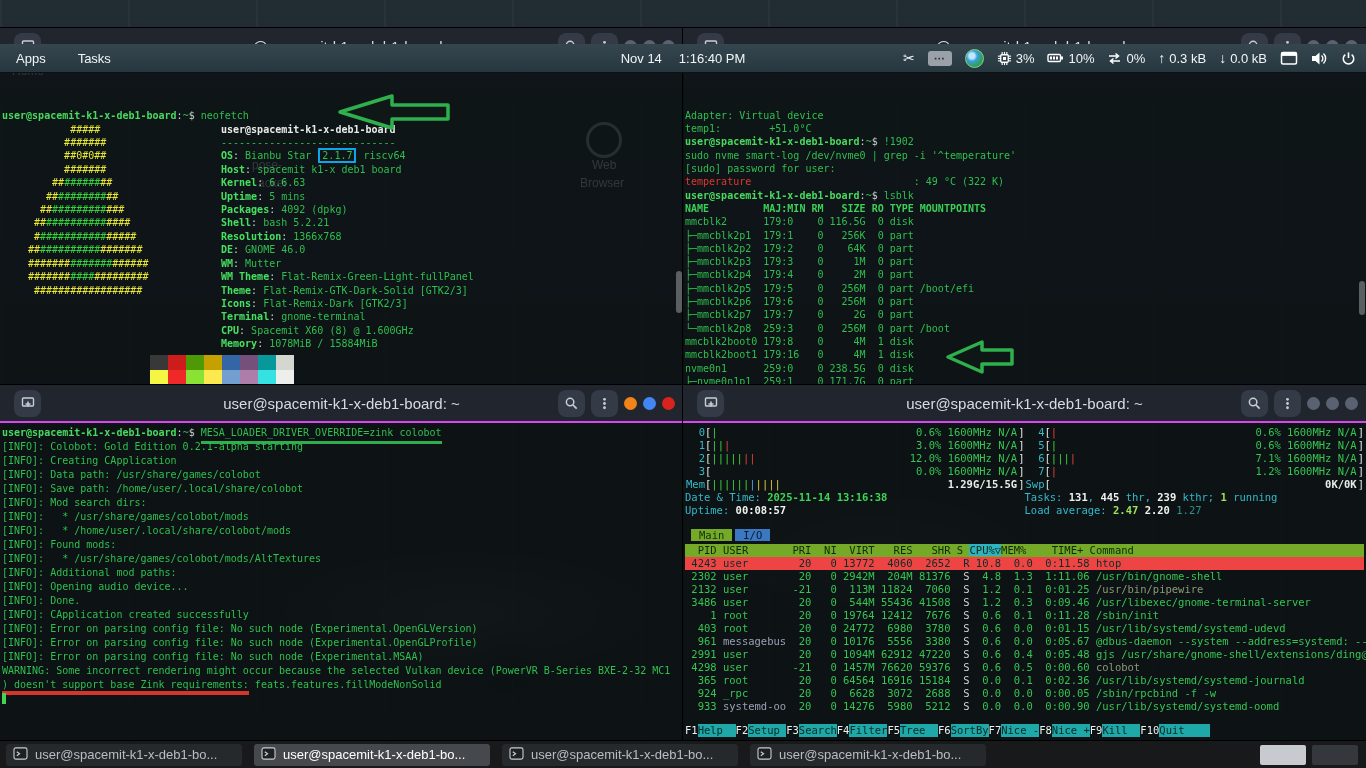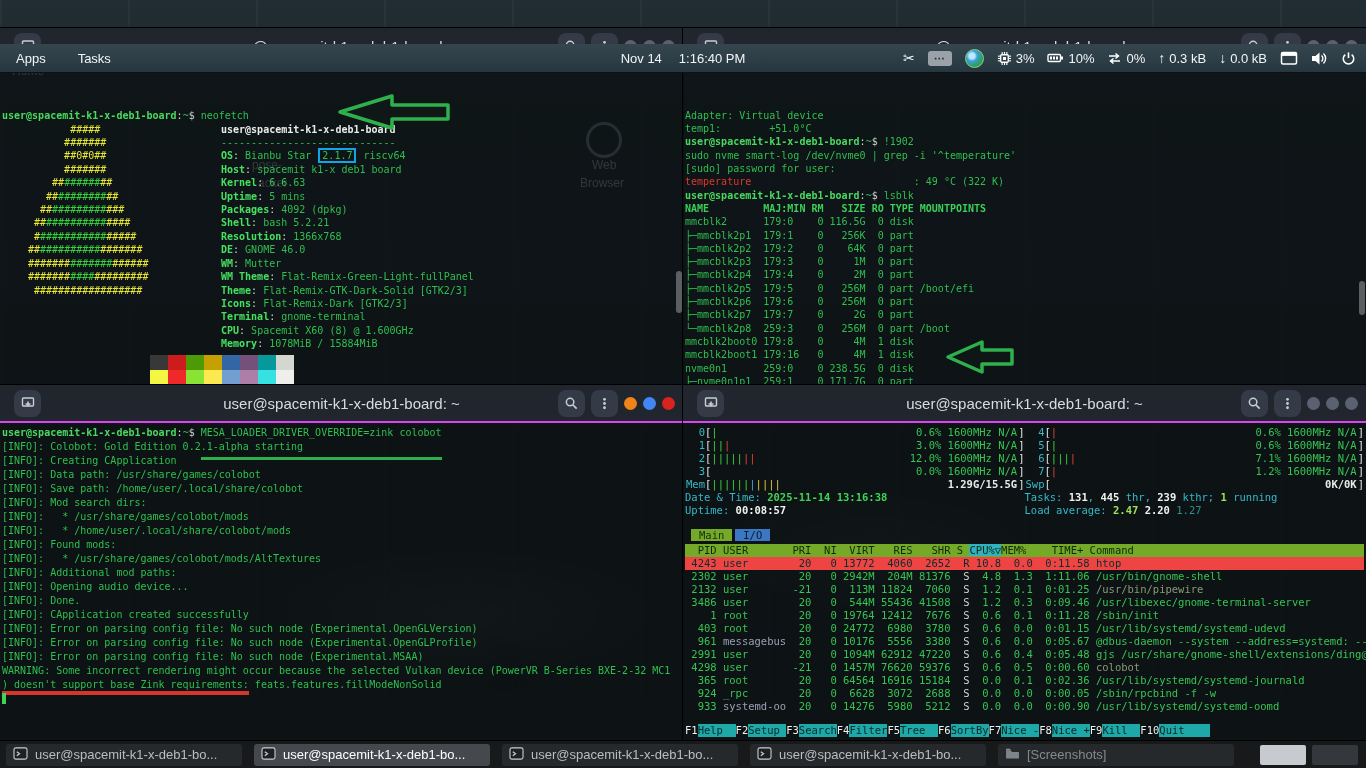--- a/index.html
+++ b/index.html
@@ -51,21 +51,21 @@
   .s-g{color:#2fbf4f}
   .s-c{color:#2fbf4f}
   .s-r{color:#e0382e}
   .s-w{color:#e8ebe7;font-weight:bold}
   .s-gbh{color:#3bd058;font-weight:bold}
   .s-lbl{color:#46e060;font-weight:bold}
   .s-dash{color:#2fbf4f}
   .s-ay{color:#e8e832}
   .s-ag{color:#35d23c}
   .s-box{border:2px solid #0ea5e9;padding:0 2px;margin:16px 1px}
-  .s-ulc{color:#2fbf4f;border-bottom:3px solid #2fae4e;padding-bottom:19px}
+  .s-ulc{color:#2fbf4f;border-bottom:3px solid #2fae4e;padding-bottom:3px}
   .s-ulr{color:#2fbf4f;border-bottom:4px solid #d6352b;padding-bottom:1px}
   .cur{display:inline-block;width:4px;height:11px;background:#3fd455;vertical-align:-2px;}
   
   .neo{display:flex;}
   .neo-art{width:193px;padding-left:26px;}
   .palette{margin-left:148px;margin-top:4px;}
   .prow{display:flex}
   .pcell{width:18px;height:15px;display:inline-block}
   .neo-gap{height:13px}
   
@@ -361,26 +361,19 @@
             </svg></span>
           <span>user@spacemit-k1-x-deb1-bo...</span>
         </div>
         <div class="tb-item">
           <span><svg width="15" height="13" viewBox="0 0 16 14">
               <rect x="1" y="1" width="14" height="12" rx="2" fill="#1d2124" stroke="#c8cdd2" stroke-width="1.2"></rect>
               <path d="M4 5l3 2.2L4 9.4" stroke="#c8cdd2" stroke-width="1.3" fill="none"></path>
             </svg></span>
           <span>user@spacemit-k1-x-deb1-bo...</span>
         </div>
-        <div class="tb-item dim">
-          <span><svg width="15" height="12" viewBox="0 0 16 13">
-              <path d="M1 3.5h5l1.5 2H15v7H1z" fill="#7d848a"></path>
-              <path d="M1 3.5V2h4.2l1 1.5z" fill="#8a9096"></path>
-            </svg></span>
-          <span>[Screenshots]</span>
-        </div>
       </span>
     <div id="wswitch">
       <span class="ws active"></span>
       <span class="ws"></span>
     </div>
   </div>
 </div>
 
 </body></html>

